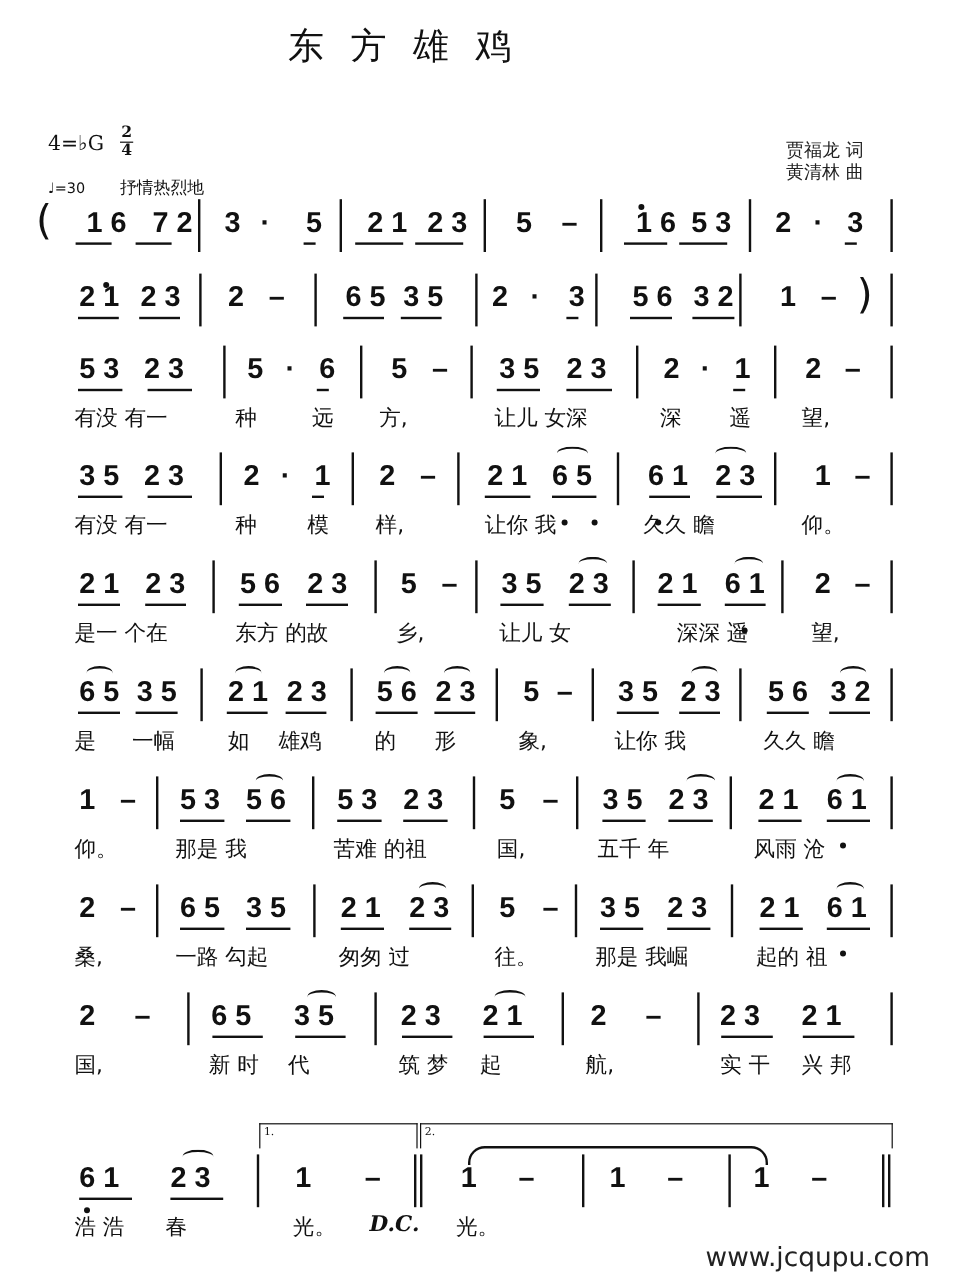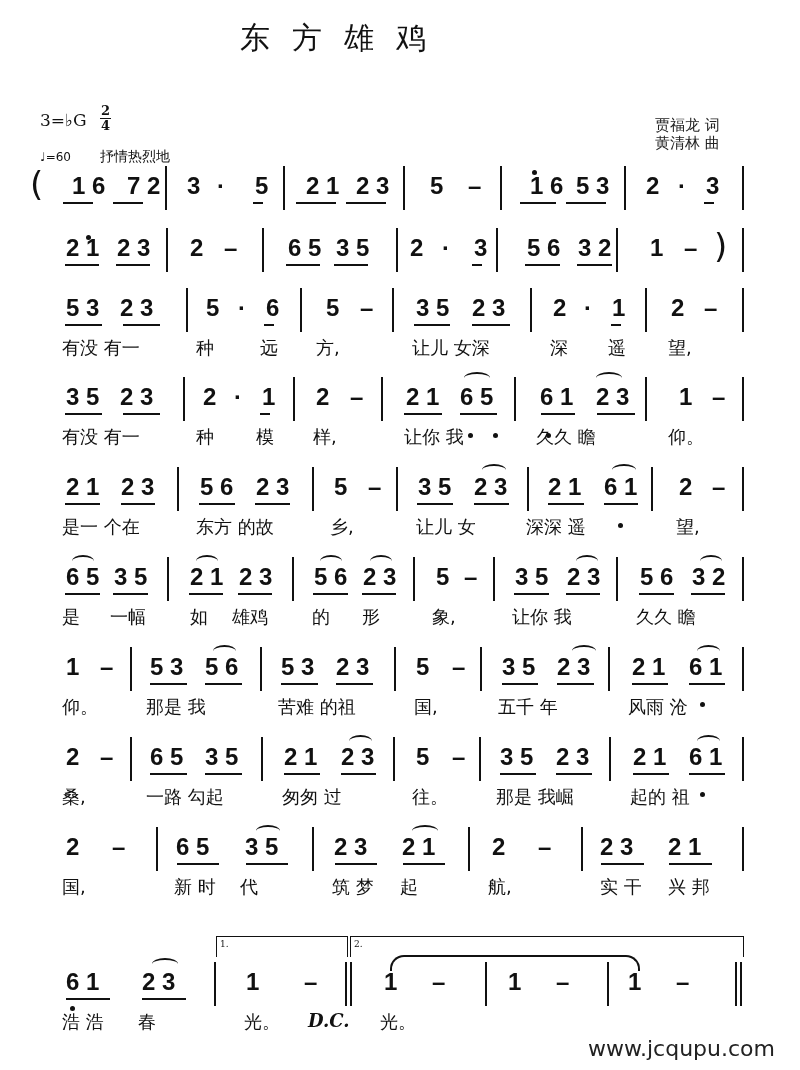--- a/index.html
+++ b/index.html
@@ -20,26 +20,26 @@
   .slur { position:absolute; height:10px; border-top:2px solid #111; border-radius:50% 50% 0 0; }
   .paren { position:absolute; font-size:34px; font-family:"DejaVu Sans", sans-serif; }
   .volta { position:absolute; border-top:1.5px solid #111; border-left:1.5px solid #111; height:16px; font-size:9px; padding:2px 3px; font-family:"DejaVu Serif", serif; }
   .dc { position:absolute; font-family:"DejaVu Serif", serif; font-weight:bold; font-style:italic; font-size:18px; }
   .watermark { position:absolute; top:1036px; left:588px; font-size:22px; color:#222; font-family:"DejaVu Sans", sans-serif; }
 </style>
 </head>
 <body>
 
 <div class="title">东方雄鸡</div>
-<div class="key">3=♭G</div>
+<div class="key">4=♭G</div>
 <div class="timesig">
   <span class="num">2</span>
   <span>4</span>
 </div>
-<div class="tempo">♩=60</div>
+<div class="tempo">♩=30</div>
 <div class="expr">抒情热烈地</div>
 <div class="credits">
   <div>贾福龙 词</div>
   <div>黄清林 曲</div>
 </div>
 
 <div id="score">
     <div class="bar" style="left: 165px; top: 166px;"></div>
     <div class="bar" style="left: 283px; top: 166px;"></div>
     <div class="bar" style="left: 403px; top: 166px;"></div>
@@ -196,21 +196,21 @@
     <div class="ul" style="left: 474px; width: 35px; top: 503px;"></div>
     <div class="ul" style="left: 548px; width: 36px; top: 503px;"></div>
     <div class="ul" style="left: 604px; width: 34px; top: 503px;"></div>
     <div class="dot" style="left: 618px; top: 523px;"></div>
     <div class="slur" style="left: 482px; width: 24px; top: 464px;"></div>
     <div class="slur" style="left: 612px; width: 24px; top: 464px;"></div>
     <div class="lyric" style="left: 62px; top: 515px;">是一 个在</div>
     <div class="lyric" style="left: 196px; top: 515px;">东方 的故</div>
     <div class="lyric" style="left: 330px; top: 515px;">乡,</div>
     <div class="lyric" style="left: 416px; top: 515px;">让儿 女</div>
-    <div class="lyric" style="left: 526px; top: 515px;">深深 遥</div>
+    <div class="lyric" style="left: 564px; top: 515px;">深深 遥</div>
     <div class="lyric" style="left: 676px; top: 515px;">望,</div>
     <div class="bar" style="left: 167px; top: 557px;"></div>
     <div class="bar" style="left: 292px; top: 557px;"></div>
     <div class="bar" style="left: 413px; top: 557px;"></div>
     <div class="bar" style="left: 493px; top: 557px;"></div>
     <div class="bar" style="left: 616px; top: 557px;"></div>
     <div class="bar" style="left: 742px; top: 557px;"></div>
     <div class="note" style="left: 66px; top: 563px;">6 5</div>
     <div class="note" style="left: 114px; top: 563px;">3 5</div>
     <div class="note" style="left: 190px; top: 563px;">2 1</div>

